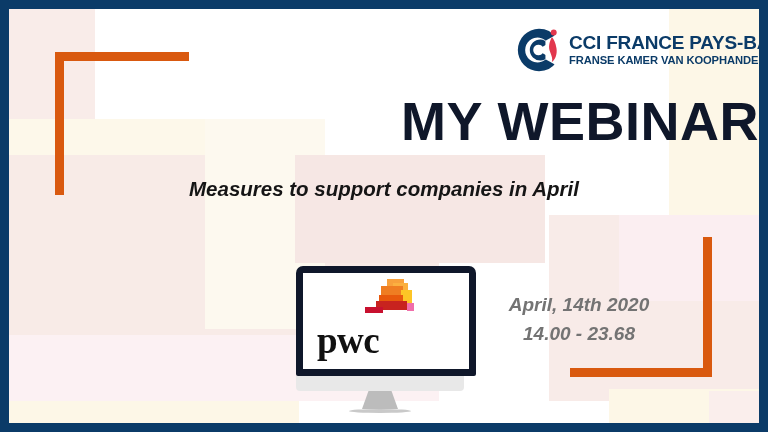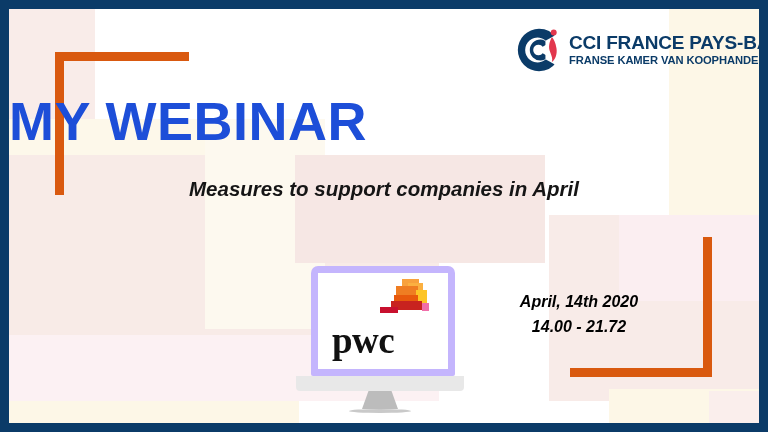--- a/index.html
+++ b/index.html
@@ -81,24 +81,24 @@
     letter-spacing: -0.1px;
     display: block;
     margin-top: 3px;
   }
 
   
   #headline {
     position: absolute;
     left: 0; top: 84px;
     width: 750px;
-    text-align: left;
+    text-align: right;
     font-size: 54px;
     font-weight: bold;
-    color: #1d4ed8;
+    color: #0f172a;
     letter-spacing: 0.5px;
     z-index: 20;
     line-height: 1.05;
   }
 
   
   #subtitle {
     position: absolute;
     left: 0; top: 164px;
     width: 750px;
@@ -111,44 +111,43 @@
     z-index: 20;
   }
   #subtitle span { display: block; }
 
   
   #date-block {
     position: absolute;
     left: 460px; top: 281px;
     width: 220px;
     text-align: center;
-    font-size: 16px;
+    font-size: 19px;
     font-weight: bold;
     font-style: italic;
-    color: #000000;
+    color: #737373;
     line-height: 1.55;
     z-index: 20;
   }
   #date-block span { display: block; }
 
   
   #monitor {
     position: absolute;
     left: 287px; top: 257px;
     width: 168px;
     z-index: 20;
   }
   #monitor .bezel {
-    width: 144px;
+    width: 180px;
     height: 110px;
     box-sizing: border-box;
-    background: #c4b5fd;
+    background: #0f172a;
     border-radius: 7px 7px 2px 2px;
     padding: 7px;
-    margin-left: 15px;
   }
   #monitor .screen {
     width: 100%;
     height: 100%;
     background: #ffffff;
     position: relative;
     overflow: hidden;
   }
   #monitor .chin {
     width: 168px;
@@ -264,19 +263,19 @@
           <span id="pwc-word">pwc</span>
         </div>
       </div>
       <div class="chin"></div>
       <div class="neck"></div>
       <div class="base"></div>
     </div>
 
     <div id="date-block">
       <span>April, 14th 2020</span>
-      <span>14.00 - 21.72</span>
+      <span>14.00 - 23.68</span>
     </div>
 
   </div>
 
   <div class="frame"></div>
 </div>
 
 </body></html>

